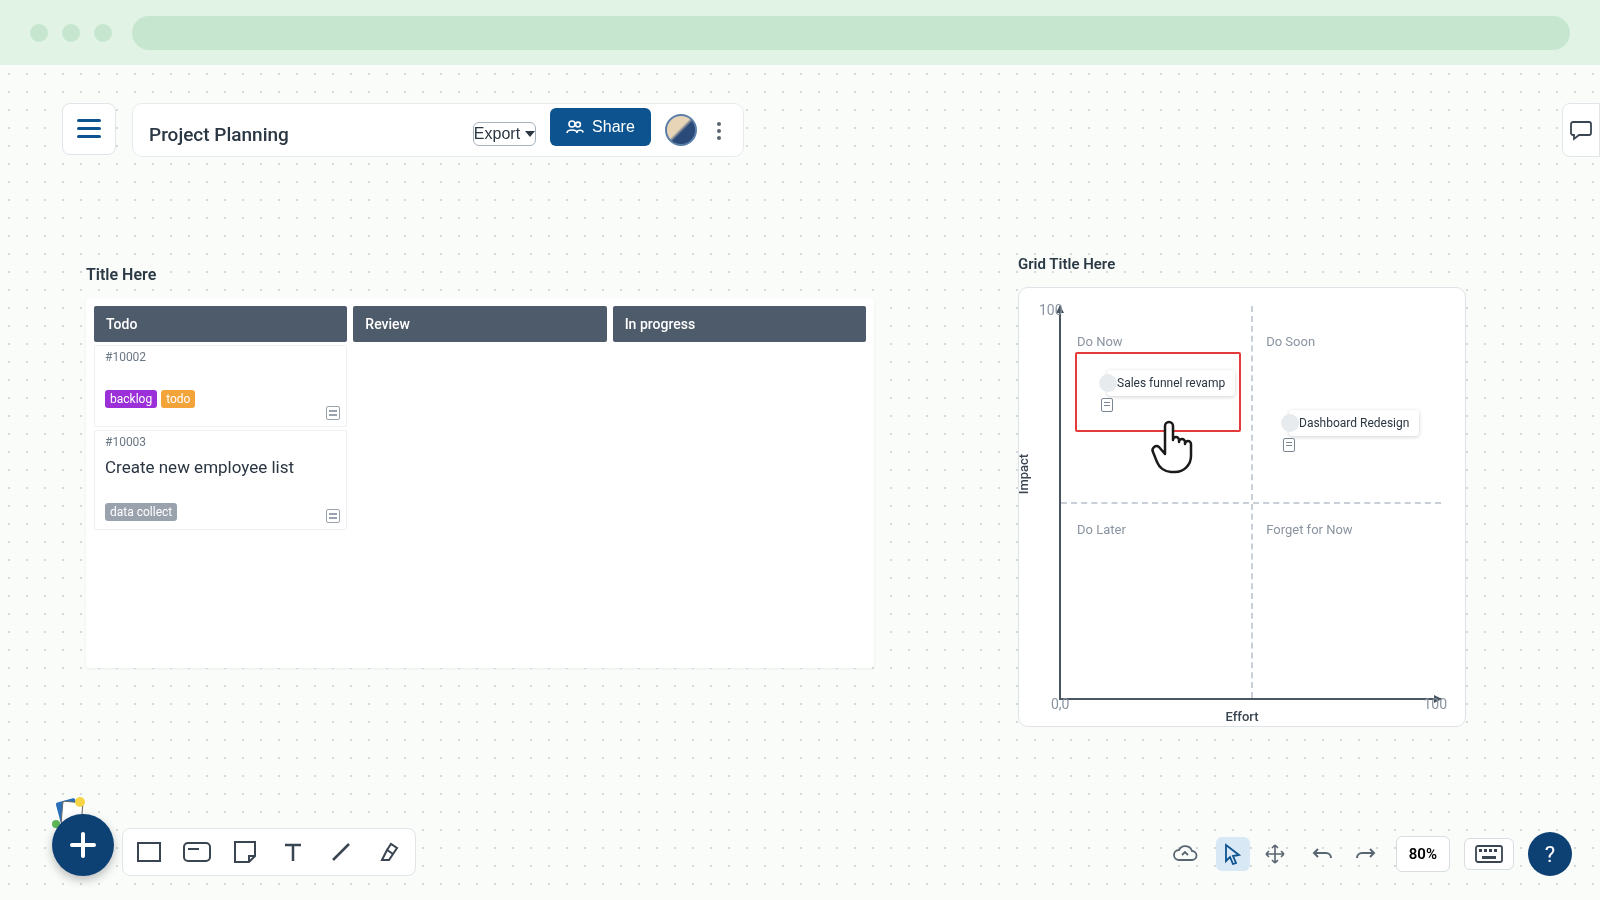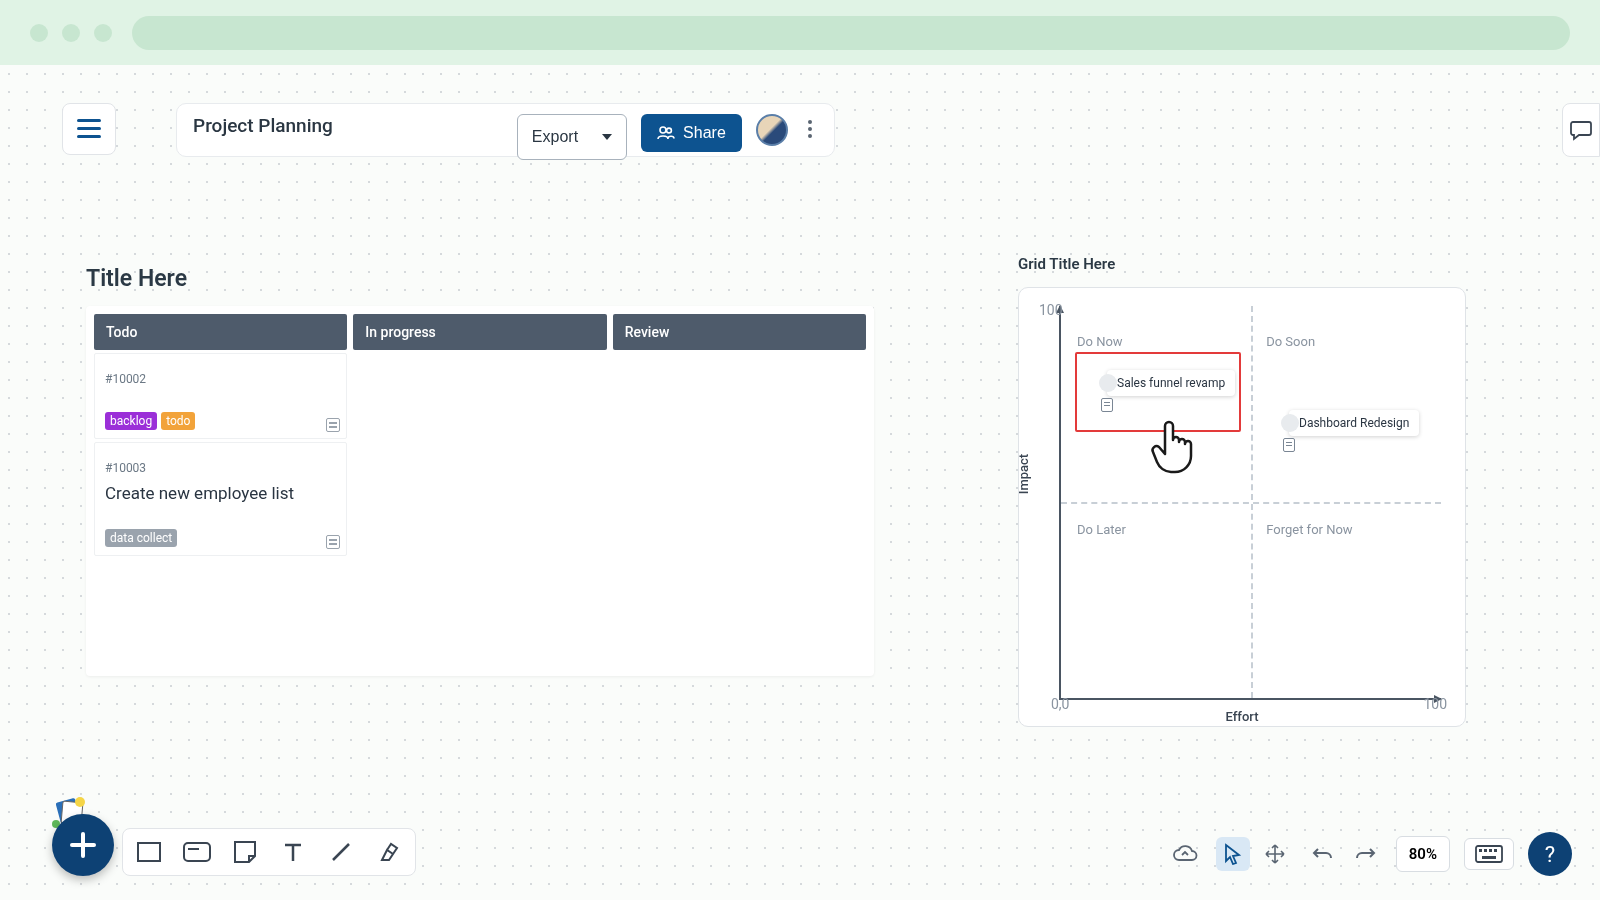--- a/index.html
+++ b/index.html
@@ -46,54 +46,53 @@
   border: 1px solid #e1e4e8;
   border-radius: 8px;
   display: flex; align-items: center; justify-content: center;
   cursor: pointer;
 }
 .header-card {
   background: #fff;
   border: 1px solid #e8ebee;
   border-radius: 10px;
   display: flex;
-  align-items: flex-start;
+  align-items: flex-end;
   padding: 10px 16px;
   gap: 14px;
   height: 54px;
-  margin-left: 44px;
 }
 .project-title { font-size: 19px; color: #2a3642; font-weight: 500; padding-right: 170px; }
 .export-btn {
-  height: 46px; padding: 0 14px;
+  height: 24px; padding: 0 0;
   border: 1.5px solid #a8b2bc;
   border-radius: 6px;
   background: #fff;
-  display: flex; align-items: center; gap: 24px;
+  display: flex; align-items: center; gap: 5px;
   font-size: 16px; color: #2a3642; cursor: pointer;
 }
 .share-btn {
   height: 38px; padding: 0 16px;
   background: #0d5390;
   border: none; border-radius: 6px;
   color: #fff; font-size: 16px;
   display: flex; align-items: center; gap: 8px;
   cursor: pointer;
 }
 .avatar {
   width: 32px; height: 32px; border-radius: 50%;
   background: linear-gradient(135deg, #e8d5b8 45%, #2a4a7a 55%);
   border: 2px solid #5a7ea8;
 }
 .kebab { display: flex; flex-direction: column; gap: 3px; padding: 6px; cursor: pointer; }
 .kebab-dot { width: 4px; height: 4px; border-radius: 50%; background: #5a6572; }
 
 
 .kanban-wrapper { position: absolute; top: 200px; left: 86px; }
-.kanban-title { font-size: 23px; color: #2b3945; font-weight: 600; margin-bottom: 14px; }
+.kanban-title { font-size: 16px; color: #2b3945; font-weight: 600; margin-bottom: 14px; }
 .kanban-board {
   background: #fff;
   width: 788px;
   padding: 8px;
   display: flex;
   gap: 6px;
   border-radius: 4px;
   box-shadow: 0 1px 3px rgba(0,0,0,0.06);
   min-height: 370px;
 }
@@ -104,21 +103,21 @@
   font-size: 14px;
   font-weight: 500;
   padding: 10px 12px;
   border-radius: 2px;
 }
 .kanban-card {
   background: #fff;
   border: 1px solid #eef0f2;
   border-radius: 2px;
   margin-top: 3px;
-  padding: 18px 10px 8px;
+  padding: 4px 10px 8px;
   position: relative;
   min-height: 82px;
 }
 .card-id { font-size: 12px; color: #6b7885; }
 .card-title { font-size: 17px; color: #2a3542; margin-top: 8px; }
 .card-tags { display: flex; gap: 4px; margin-top: 26px; }
 .tag { font-size: 12px; padding: 2px 5px; border-radius: 3px; color: #fff; }
 .tag-purple { background: #9b2fd8; }
 .tag-orange { background: #f2a33a; }
 .tag-gray { background: #9aa3ad; }
@@ -360,24 +359,24 @@
         <div class="kanban-card">
           <div class="card-id">#10003</div>
           <div class="card-title">Create new employee list</div>
           <div class="card-tags">
             <span class="tag tag-gray">data collect</span>
           </div>
           <div class="card-icon"></div>
         </div>
       </div>
       <div class="kanban-col">
+        <div class="kanban-col-header">Review</div>
+      </div>
+      <div class="kanban-col">
         <div class="kanban-col-header">In progress</div>
-      </div>
-      <div class="kanban-col">
-        <div class="kanban-col-header">Review</div>
       </div>
     </div>
   </div>
 
   <div class="grid-wrapper">
     <div class="grid-title">Grid Title Here</div>
     <div class="grid-panel">
       <div class="y-axis-label">Impact</div>
       <div class="x-axis-label">Effort</div>
       <div class="plot-area">

